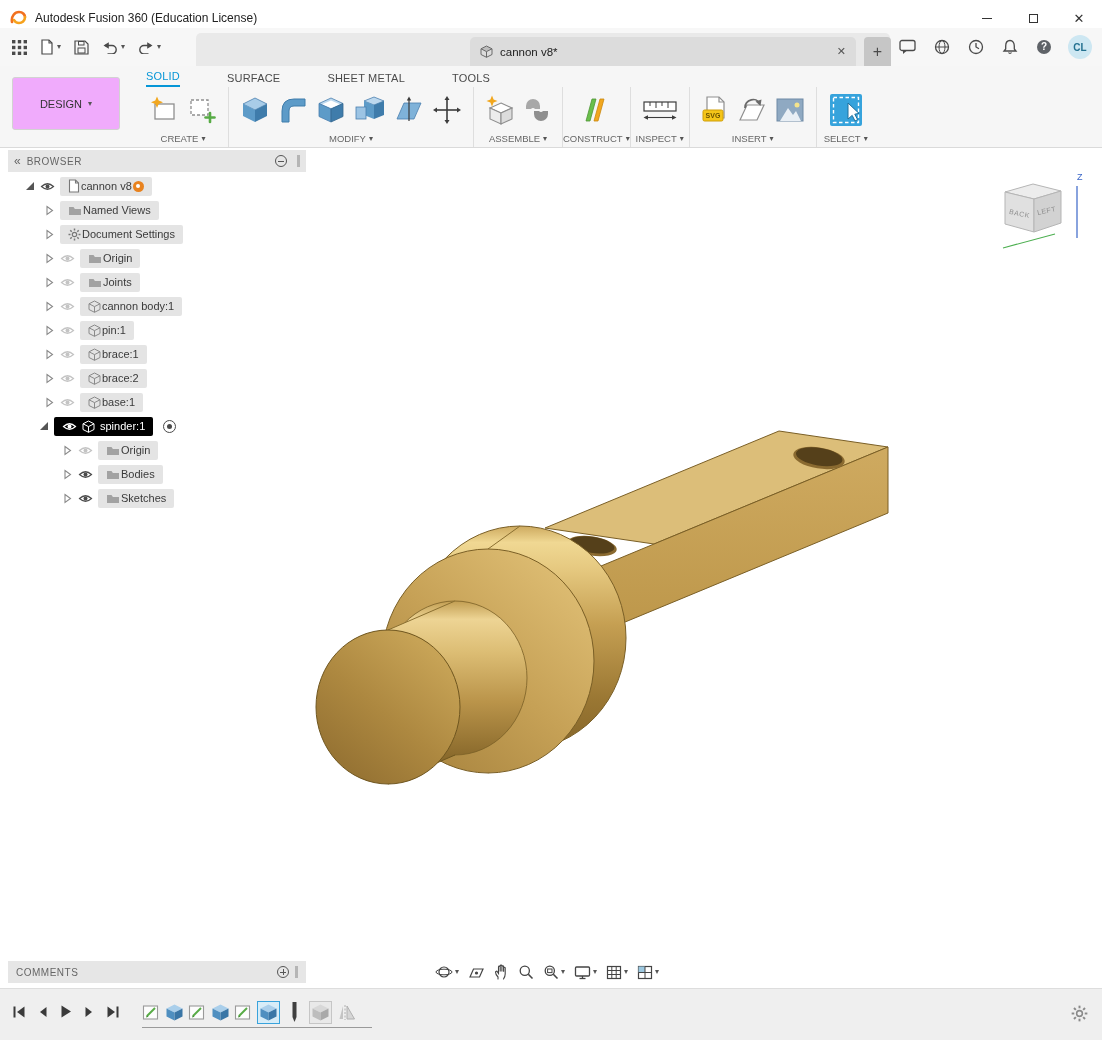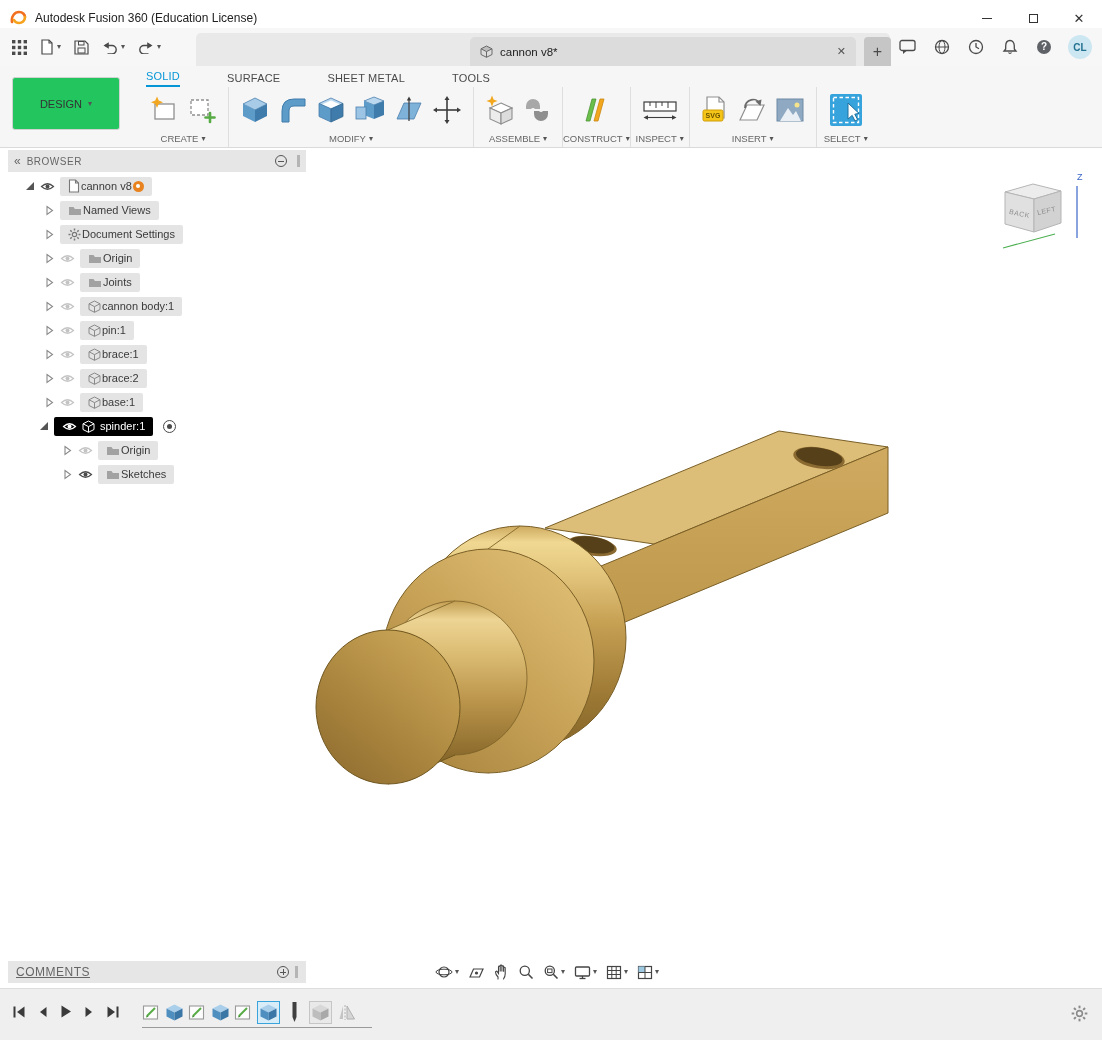--- a/index.html
+++ b/index.html
@@ -19,21 +19,21 @@
 .qbtn{display:flex;align-items:center;gap:3px;padding:2px;color:#4a4a4a;}
 .caret{font-size:8px;color:#555;line-height:1;}
 .tabstrip{position:absolute;left:196px;top:5px;width:694px;height:33px;background:#e9e9e9;border-radius:5px 5px 0 0;}
 .doc-tab{position:absolute;left:274px;top:4px;width:386px;height:29px;background:#dcdcdc;border-radius:5px 5px 0 0;display:flex;align-items:center;padding:0 10px;gap:7px;font-size:11.5px;color:#222;}
 .tab-close{margin-left:auto;font-size:11px;color:#555;}
 .new-tab{position:absolute;left:668px;top:4px;width:27px;height:29px;background:#c6c6c6;border-radius:4px 4px 0 0;display:flex;align-items:center;justify-content:center;font-size:16px;color:#4a4a4a;}
 .qright{position:absolute;right:10px;top:0;height:38px;display:flex;align-items:center;gap:14px;}
 .avatar{width:24px;height:24px;border-radius:50%;background:#cde7f2;color:#22708f;font-size:10px;font-weight:bold;display:flex;align-items:center;justify-content:center;}
 
 .ribbon{position:absolute;left:0;top:66px;width:1102px;height:82px;background:#f6f6f6;border-bottom:1px solid #dadada;}
-.design-btn{position:absolute;left:12px;top:11px;width:108px;height:53px;background:#22c55e;border:1px solid #d2d2d2;border-radius:3px;display:flex;align-items:center;justify-content:center;gap:6px;font-size:11px;color:#333;}
+.design-btn{position:absolute;left:12px;top:11px;width:108px;height:53px;background:#f0abfc;border:1px solid #d2d2d2;border-radius:3px;display:flex;align-items:center;justify-content:center;gap:6px;font-size:11px;color:#333;}
 .ribbon-tabs{position:absolute;left:146px;top:0;height:21px;display:flex;gap:47px;align-items:flex-end;}
 .rtab{font-size:11px;color:#4a4a4a;padding-bottom:3px;letter-spacing:.2px;}
 .rtab.active{color:#0696d7;border-bottom:2px solid #0696d7;}
 .tool-groups{position:absolute;left:138px;top:21px;height:60px;display:flex;}
 .tgroup{position:relative;height:100%;border-right:1px solid #dedede;display:flex;flex-direction:column;align-items:center;}
 .gicons{flex:1;display:flex;align-items:center;justify-content:center;gap:6px;padding:1px 10px 0;}
 .glabel{height:15px;display:flex;align-items:center;justify-content:center;gap:3px;font-size:9.5px;color:#666;padding-bottom:2px;}
 .tool-btn{display:flex;align-items:center;justify-content:center;padding:1px;}
 
 .browser{position:absolute;left:8px;top:150px;width:298px;}
@@ -53,21 +53,21 @@
 .selwrap{display:inline-flex;align-items:center;gap:5px;background:#000000;border-radius:2px;padding:0 8px;height:19px;font-size:11px;color:#fff;}
 .selwrap .eye{color:#fff;}
 .badge{width:11px;height:11px;border-radius:50%;background:#e8821e;position:relative;}
 .badge::after{content:"";position:absolute;left:3.5px;top:3.5px;width:4px;height:4px;border-radius:50%;background:#fff;}
 .radio{width:13px;height:13px;border:1.5px solid #4a4a4a;border-radius:50%;display:flex;align-items:center;justify-content:center;margin-left:5px;background:#fff;}
 .radio::after{content:"";width:5px;height:5px;border-radius:50%;background:#4a4a4a;}
 
 .model-svg{position:absolute;left:0;top:148px;}
 .viewcube{position:absolute;left:985px;top:168px;}
 .comments{position:absolute;left:8px;top:961px;width:298px;height:22px;background:#e6e6e6;display:flex;align-items:center;padding:0 8px;gap:6px;}
-.cm-title{font-size:12px;color:#666;letter-spacing:.5px;flex:1;text-decoration:underline;}
+.cm-title{font-size:10px;color:#666;letter-spacing:.5px;flex:1;}
 .cm-add{width:12px;height:12px;border:1px solid #555;border-radius:50%;position:relative;}
 .cm-add::after{content:"";position:absolute;left:2px;right:2px;top:4.5px;height:1px;background:#555;}
 .cm-add::before{content:"";position:absolute;top:2px;bottom:2px;left:4.5px;width:1px;background:#555;}
 .cm-grip{width:3px;height:12px;background:#b5b5b5;}
 .navbar{position:absolute;left:433px;top:960px;height:24px;display:flex;align-items:center;gap:5px;}
 .navbtn{display:flex;align-items:center;gap:2px;padding:1px 2px;color:#444;}
 
 .timeline{position:absolute;left:0;top:988px;width:1102px;height:52px;background:#efefef;border-top:1px solid #ddd;}
 .playback{position:absolute;left:12px;top:16px;display:flex;gap:12px;align-items:center;}
 .pbtn{display:flex;}
@@ -724,20 +724,41 @@
             <circle cx="7.5" cy="5.5" r="2" fill="currentColor"></circle>
           </svg>
         </span>
       <span class="pill">
           <span>
             <svg width="14" height="11" viewBox="0 0 14 11">
               <path d="M1,2 h4.5 l1.4,2 H13 v6 H1 Z" fill="#a2a2a2"></path>
             </svg>
           </span>
           <span>Origin</span>
+        </span>
+    </div>
+    <div class="trow l2">
+      <span class="arr">
+          <svg width="9" height="11" viewBox="0 0 9 11">
+            <path d="M2,1.5 L7.5,5.5 L2,9.5 Z" fill="none" stroke="#8a8a8a" stroke-width="1.1"></path>
+          </svg>
+        </span>
+      <span class="eye on">
+          <svg width="15" height="11" viewBox="0 0 15 11">
+            <path d="M1.5,5.5 Q7.5,0 13.5,5.5 Q7.5,11 1.5,5.5 Z" fill="none" stroke="currentColor" stroke-width="1.2"></path>
+            <circle cx="7.5" cy="5.5" r="2" fill="currentColor"></circle>
+          </svg>
+        </span>
+      <span class="pill">
+          <span>
+            <svg width="14" height="11" viewBox="0 0 14 11">
+              <path d="M1,2 h4.5 l1.4,2 H13 v6 H1 Z" fill="#a2a2a2"></path>
+            </svg>
+          </span>
+          <span>Bodies</span>
         </span>
     </div>
     <div class="trow l2">
       <span class="arr">
           <svg width="9" height="11" viewBox="0 0 9 11">
             <path d="M2,1.5 L7.5,5.5 L2,9.5 Z" fill="none" stroke="#8a8a8a" stroke-width="1.1"></path>
           </svg>
         </span>
       <span class="eye on">
           <svg width="15" height="11" viewBox="0 0 15 11">

